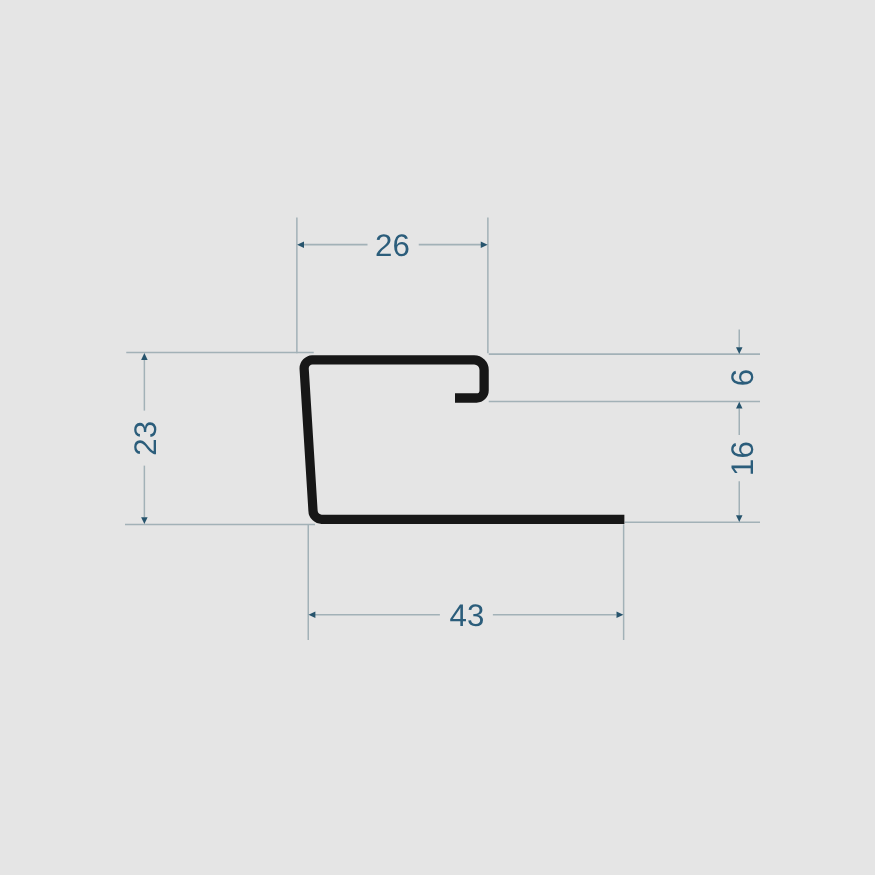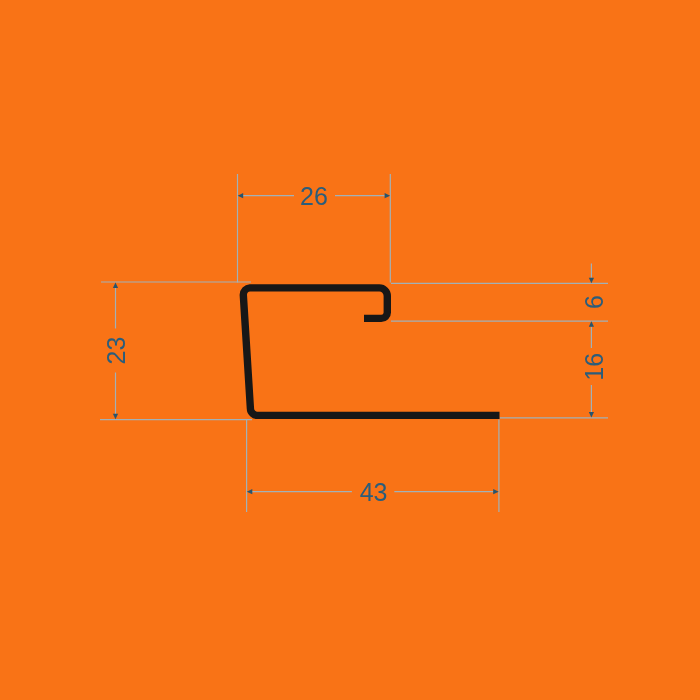--- a/index.html
+++ b/index.html
@@ -1,16 +1,16 @@
 <!DOCTYPE html>
 <html><head>
 <meta charset="utf-8">
 <style>
   html,body{margin:0;padding:0;background:#ffffff;}
-  .wrap{width:700px;height:700px;position:relative;background:#f97316;overflow:hidden;}
+  .wrap{width:700px;height:700px;position:relative;background:#e5e5e5;overflow:hidden;}
   svg{position:absolute;left:0;top:0;}
   text{font-family:"Liberation Sans", sans-serif;fill:#2b5d7b;font-size:25px;}
 </style>
 </head>
 <body>
 <div class="wrap">
 <svg width="700" height="700" viewBox="0 0 700 700">
 
   <g stroke="#a2b1b7" stroke-width="1.2" fill="none">
 

